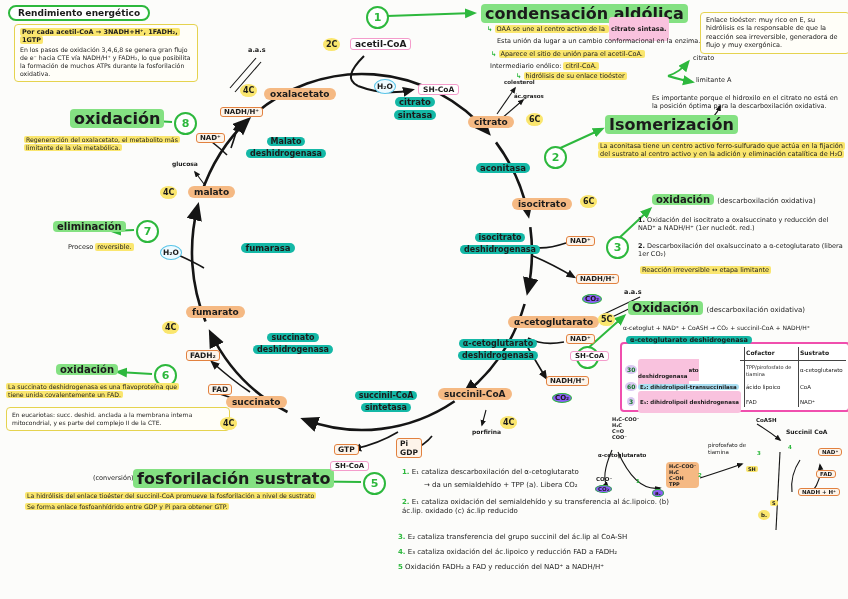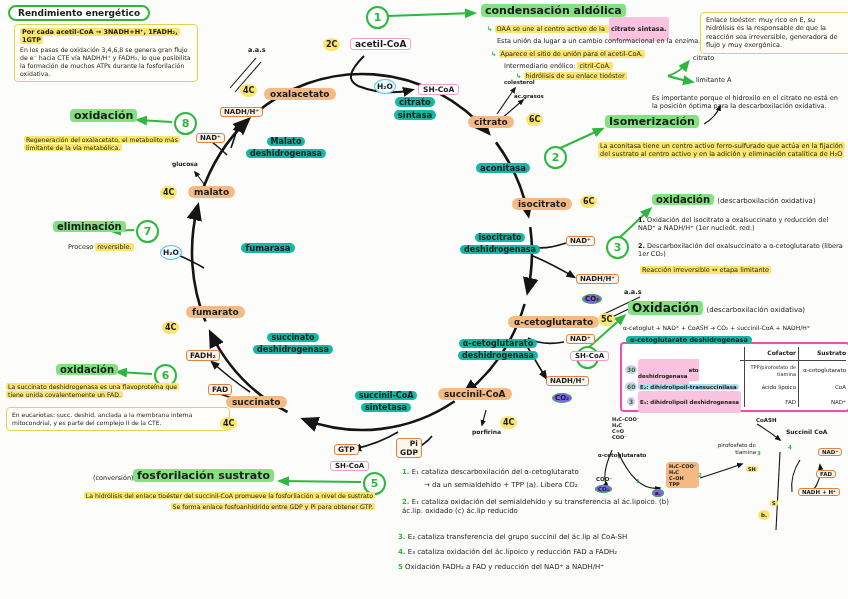--- a/index.html
+++ b/index.html
@@ -2,22 +2,22 @@
 <html><head>
 <meta charset="utf-8">
 <style>
   html,body{margin:0;padding:0;background:#e8e8e8}
   #canvas{position:relative;width:848px;height:599px;background:#fcfcfa;
     font-family:"DejaVu Sans",sans-serif;color:#1b1b1b;overflow:hidden}
   .abs{position:absolute}
   .b{font-weight:bold}
   .t5{font-size:5px}.t55{font-size:5.5px}.t6{font-size:6px}.t62{font-size:6.2px}
   .t65{font-size:6.5px}.t7{font-size:7px}.t75{font-size:7.5px}.t8{font-size:8px}
-  .t85{font-size:8.5px}.t9{font-size:9px}.t10{font-size:10px}.t11{font-size:11px}.t12{font-size:12px}
-  .ctr{text-align:right}
+  .t85{font-size:8.5px}.t9{font-size:9px}.t10{font-size:10px}.t11{font-size:16px}.t12{font-size:12px}
+  .ctr{text-align:left}
   .pre{white-space:pre-line;line-height:1.2}
   .hl-g{background:#84e182;padding:0 4px;border-radius:4px;font-weight:bold}
   .hl-y{background:#fae66e;padding:0 2px;border-radius:2px;
         box-decoration-break:clone;-webkit-box-decoration-break:clone}
   .hl-p{background:#14b8a6;padding:0 4px;border-radius:7px;font-weight:bold;
         box-decoration-break:clone;-webkit-box-decoration-break:clone}
   .hl-o{background:#f5b983;padding:0 4px;border-radius:7px;font-weight:bold;
         box-decoration-break:clone;-webkit-box-decoration-break:clone}
   .hl-b{background:#a9dff2;padding:0 2px;border-radius:3px;font-weight:bold}
   .hl-pl{background:#f9c2de;padding:8px 2px;border-radius:3px;font-weight:bold}
@@ -143,21 +143,21 @@
   <div class="abs t11" style="left:481px;top:4px"><span class="hl-g">condensación aldólica</span></div>
   <div class="abs t65 lh" style="left:487px;top:25px;width:360px">
     <span class="green b">↳</span>
     <span class="hl-y">OAA se une al centro activo de la </span><span class="hl-pl">citrato sintasa.</span>
   </div>
   <div class="abs t65" style="left:497px;top:37px">Esta unión da lugar a un cambio conformacional en la enzima.</div>
   <div class="abs t65" style="left:491px;top:50px">
     <span class="green b">↳</span>
     <span class="hl-y">Aparece el sitio de unión para el acetil-CoA.</span>
   </div>
-  <div class="abs t65" style="left:504px;top:62px">
+  <div class="abs t65" style="left:490px;top:62px">
     <span>Intermediario enólico: </span><span class="hl-y">citril-CoA.</span>
   </div>
   <div class="abs t65" style="left:516px;top:72px">
     <span class="green b">↳</span>
     <span class="hl-y">hidrólisis de su enlace tioéster</span>
   </div>
   <div class="abs t65" style="left:693px;top:54px">citrato</div>
   <div class="abs t65" style="left:696px;top:76px">limitante A</div>
 
   <div class="abs ybox t65 lh" style="left:700px;top:12px;width:138px">Enlace tioéster: muy rico en E, su hidrólisis es la responsable de que la reacción sea irreversible, generadora de flujo y muy exergónica.</div>

